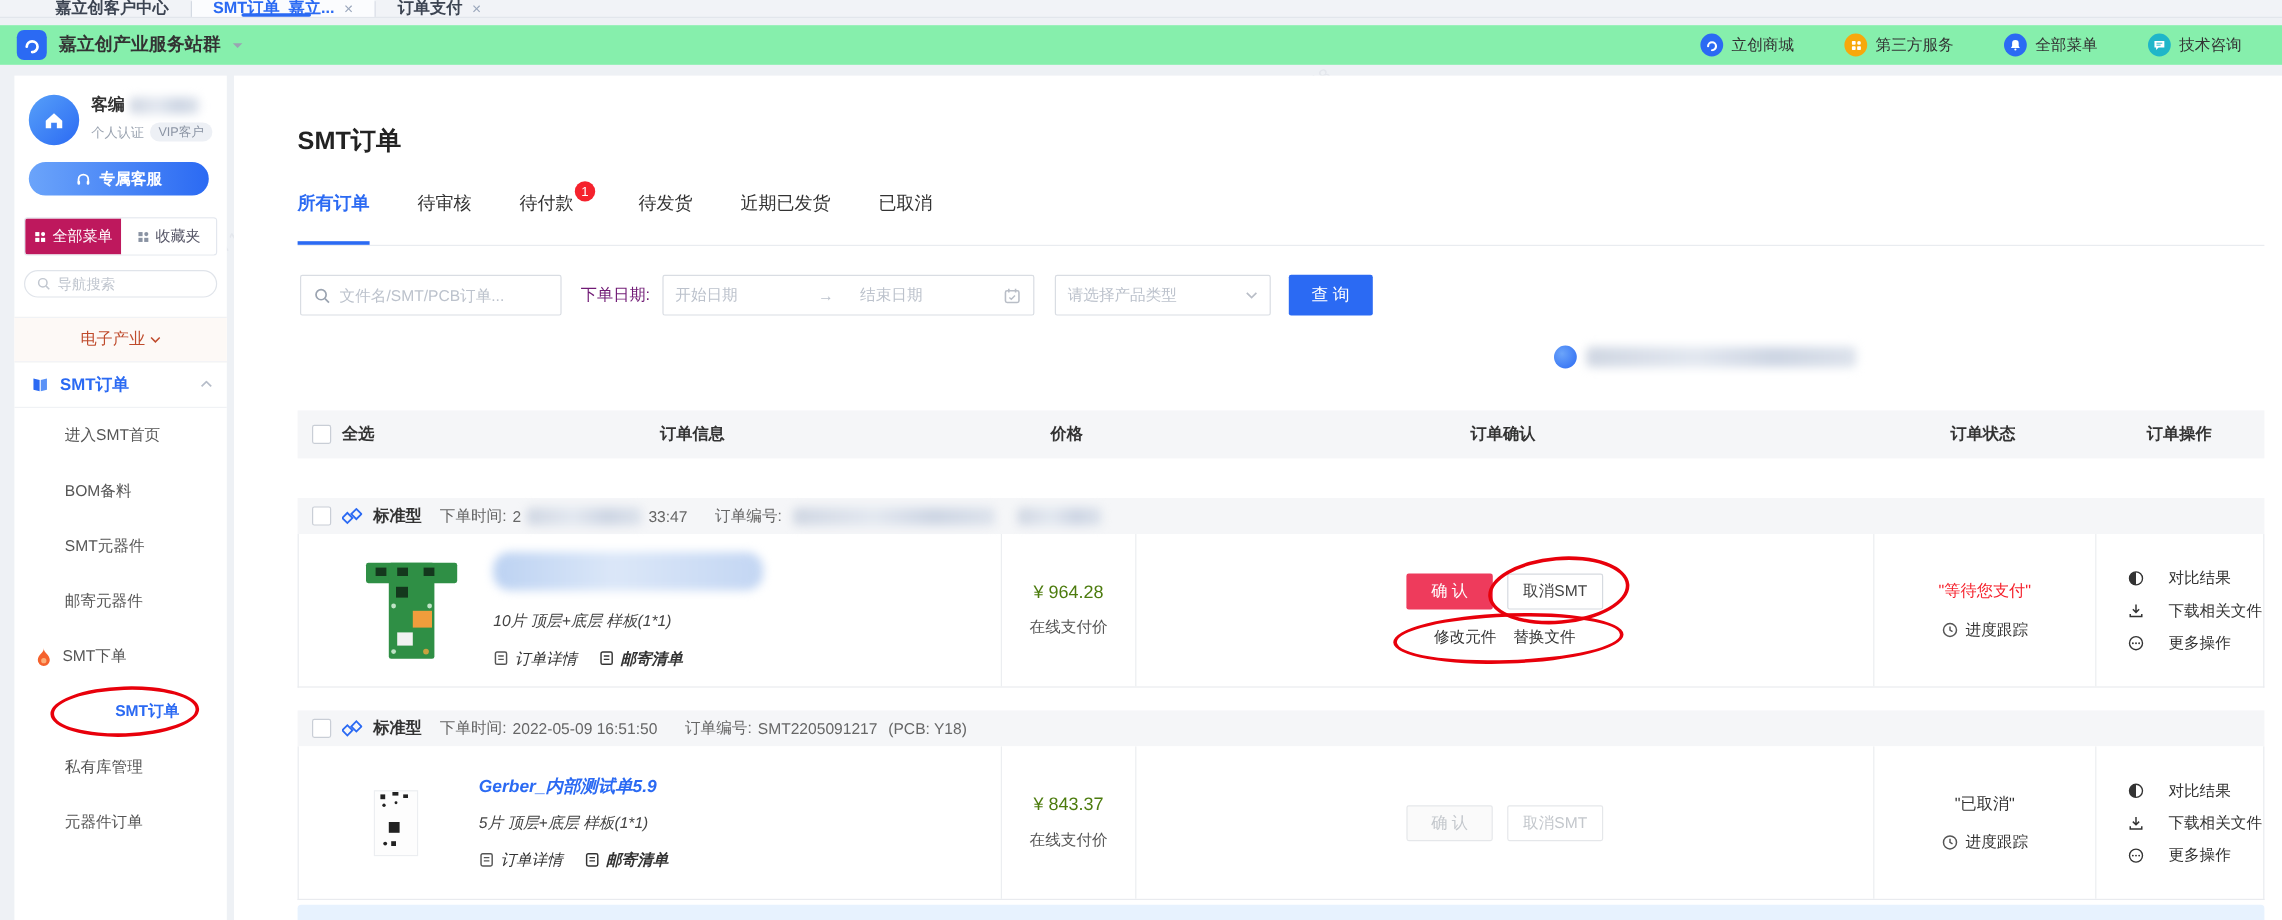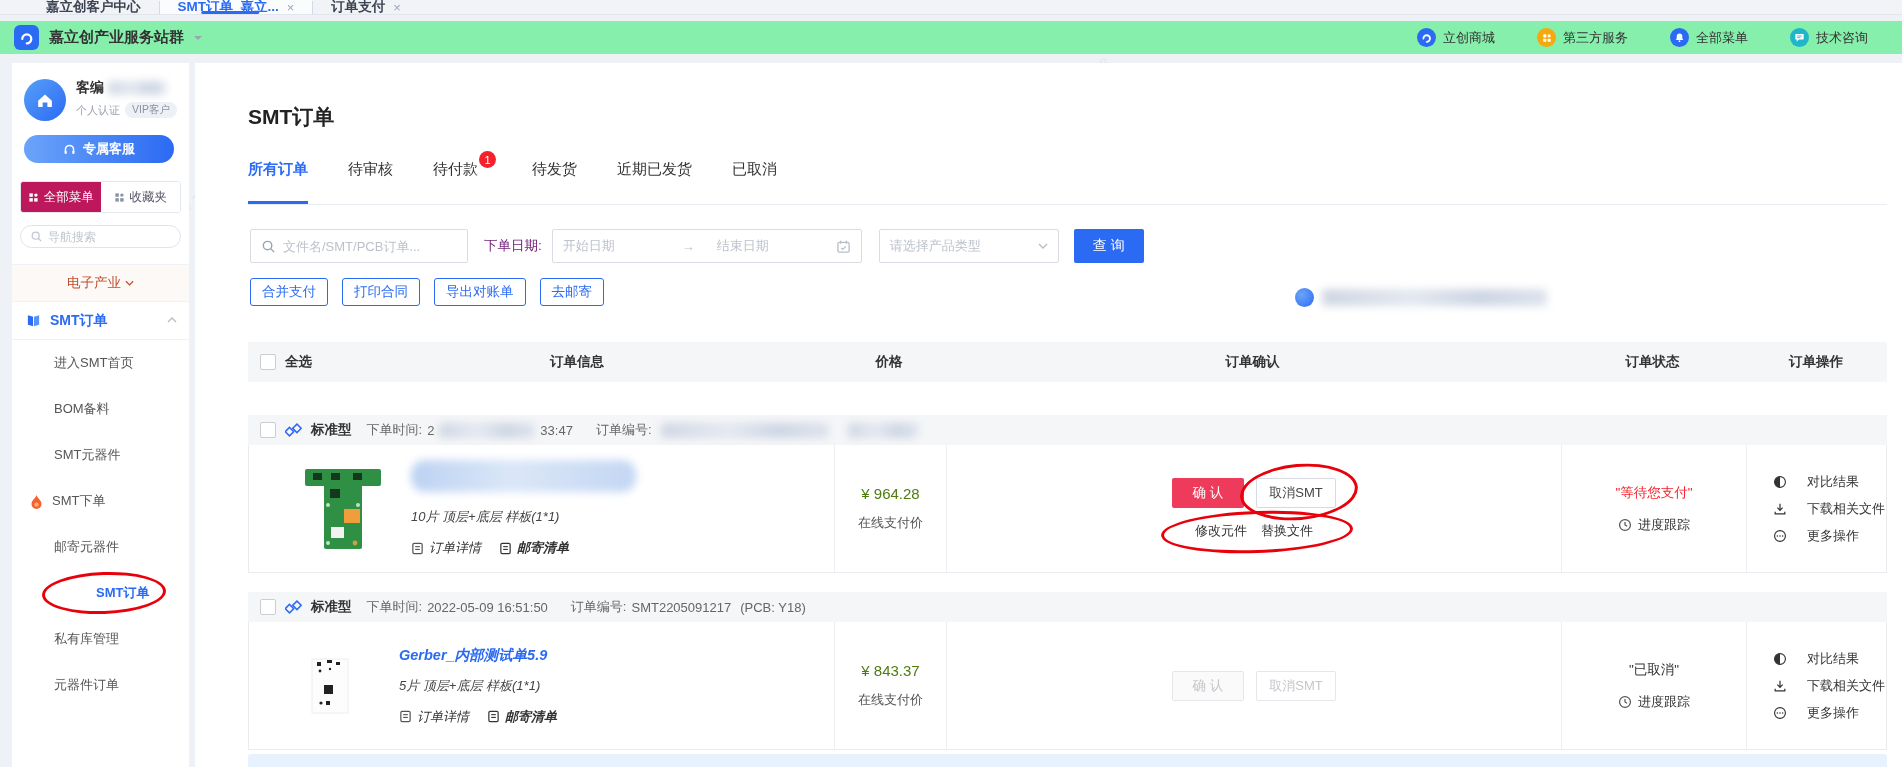--- a/index.html
+++ b/index.html
@@ -276,30 +276,30 @@
     </div>
     <div class="sitem">
         <span>进入SMT首页</span>
       </div>
     <div class="sitem">
         <span>BOM备料</span>
       </div>
     <div class="sitem">
         <span>SMT元器件</span>
       </div>
+    <div class="sitem">
+        <span>邮寄元器件</span>
+      </div>
     <div class="sitem hot">
       <svg width="13" height="15" viewBox="0 0 12 15">
           <path d="M6 0C6.3 4 1 5.5 1 10a5 5 0 0 0 10 0C11 5.5 5.7 4 6 0z" fill="#f5622d"></path>
           <circle cx="6" cy="10.6" r="2.2" fill="#fcae78"></circle>
         </svg>
       <span>SMT下单</span>
     </div>
-    <div class="sitem">
-        <span>邮寄元器件</span>
-      </div>
     <div class="sitem on" style="margin-left:24px;width:130px">
       <span style="padding-left:0;margin-left:-24px;padding-left:42px">SMT订单</span>
       <div class="oval" style="left:6px;top:2px;width:124px;height:42px;transform:rotate(-2deg)"></div>
     </div>
     <div class="sitem">
         <span>私有库管理</span>
       </div>
     <div class="sitem">
         <span>元器件订单</span>
       </div>
@@ -339,26 +339,20 @@
       </div>
       <div class="fsel">
         <span class="ph">请选择产品类型</span>
         <svg width="10" height="7" viewBox="0 0 10 7">
             <polyline points="1,1 5,5 9,1" stroke="#b9bec7" stroke-width="1.4" fill="none"></polyline>
           </svg>
       </div>
       <button class="qbtn">查 询</button>
     </div>
 
-    <div class="actrow">
-      <button class="obtn">合并支付</button>
-      <button class="obtn">打印合同</button>
-      <button class="obtn">导出对账单</button>
-      <button class="obtn">去邮寄</button>
-    </div>
 
     <div class="blurpill">
       <span class="dot"></span>
       <span class="redact" style="width:225px;height:17px"></span>
     </div>
 
     <div class="thead">
       <div class="c0">
         <span class="cbx"></span>
         <span>全选</span>

